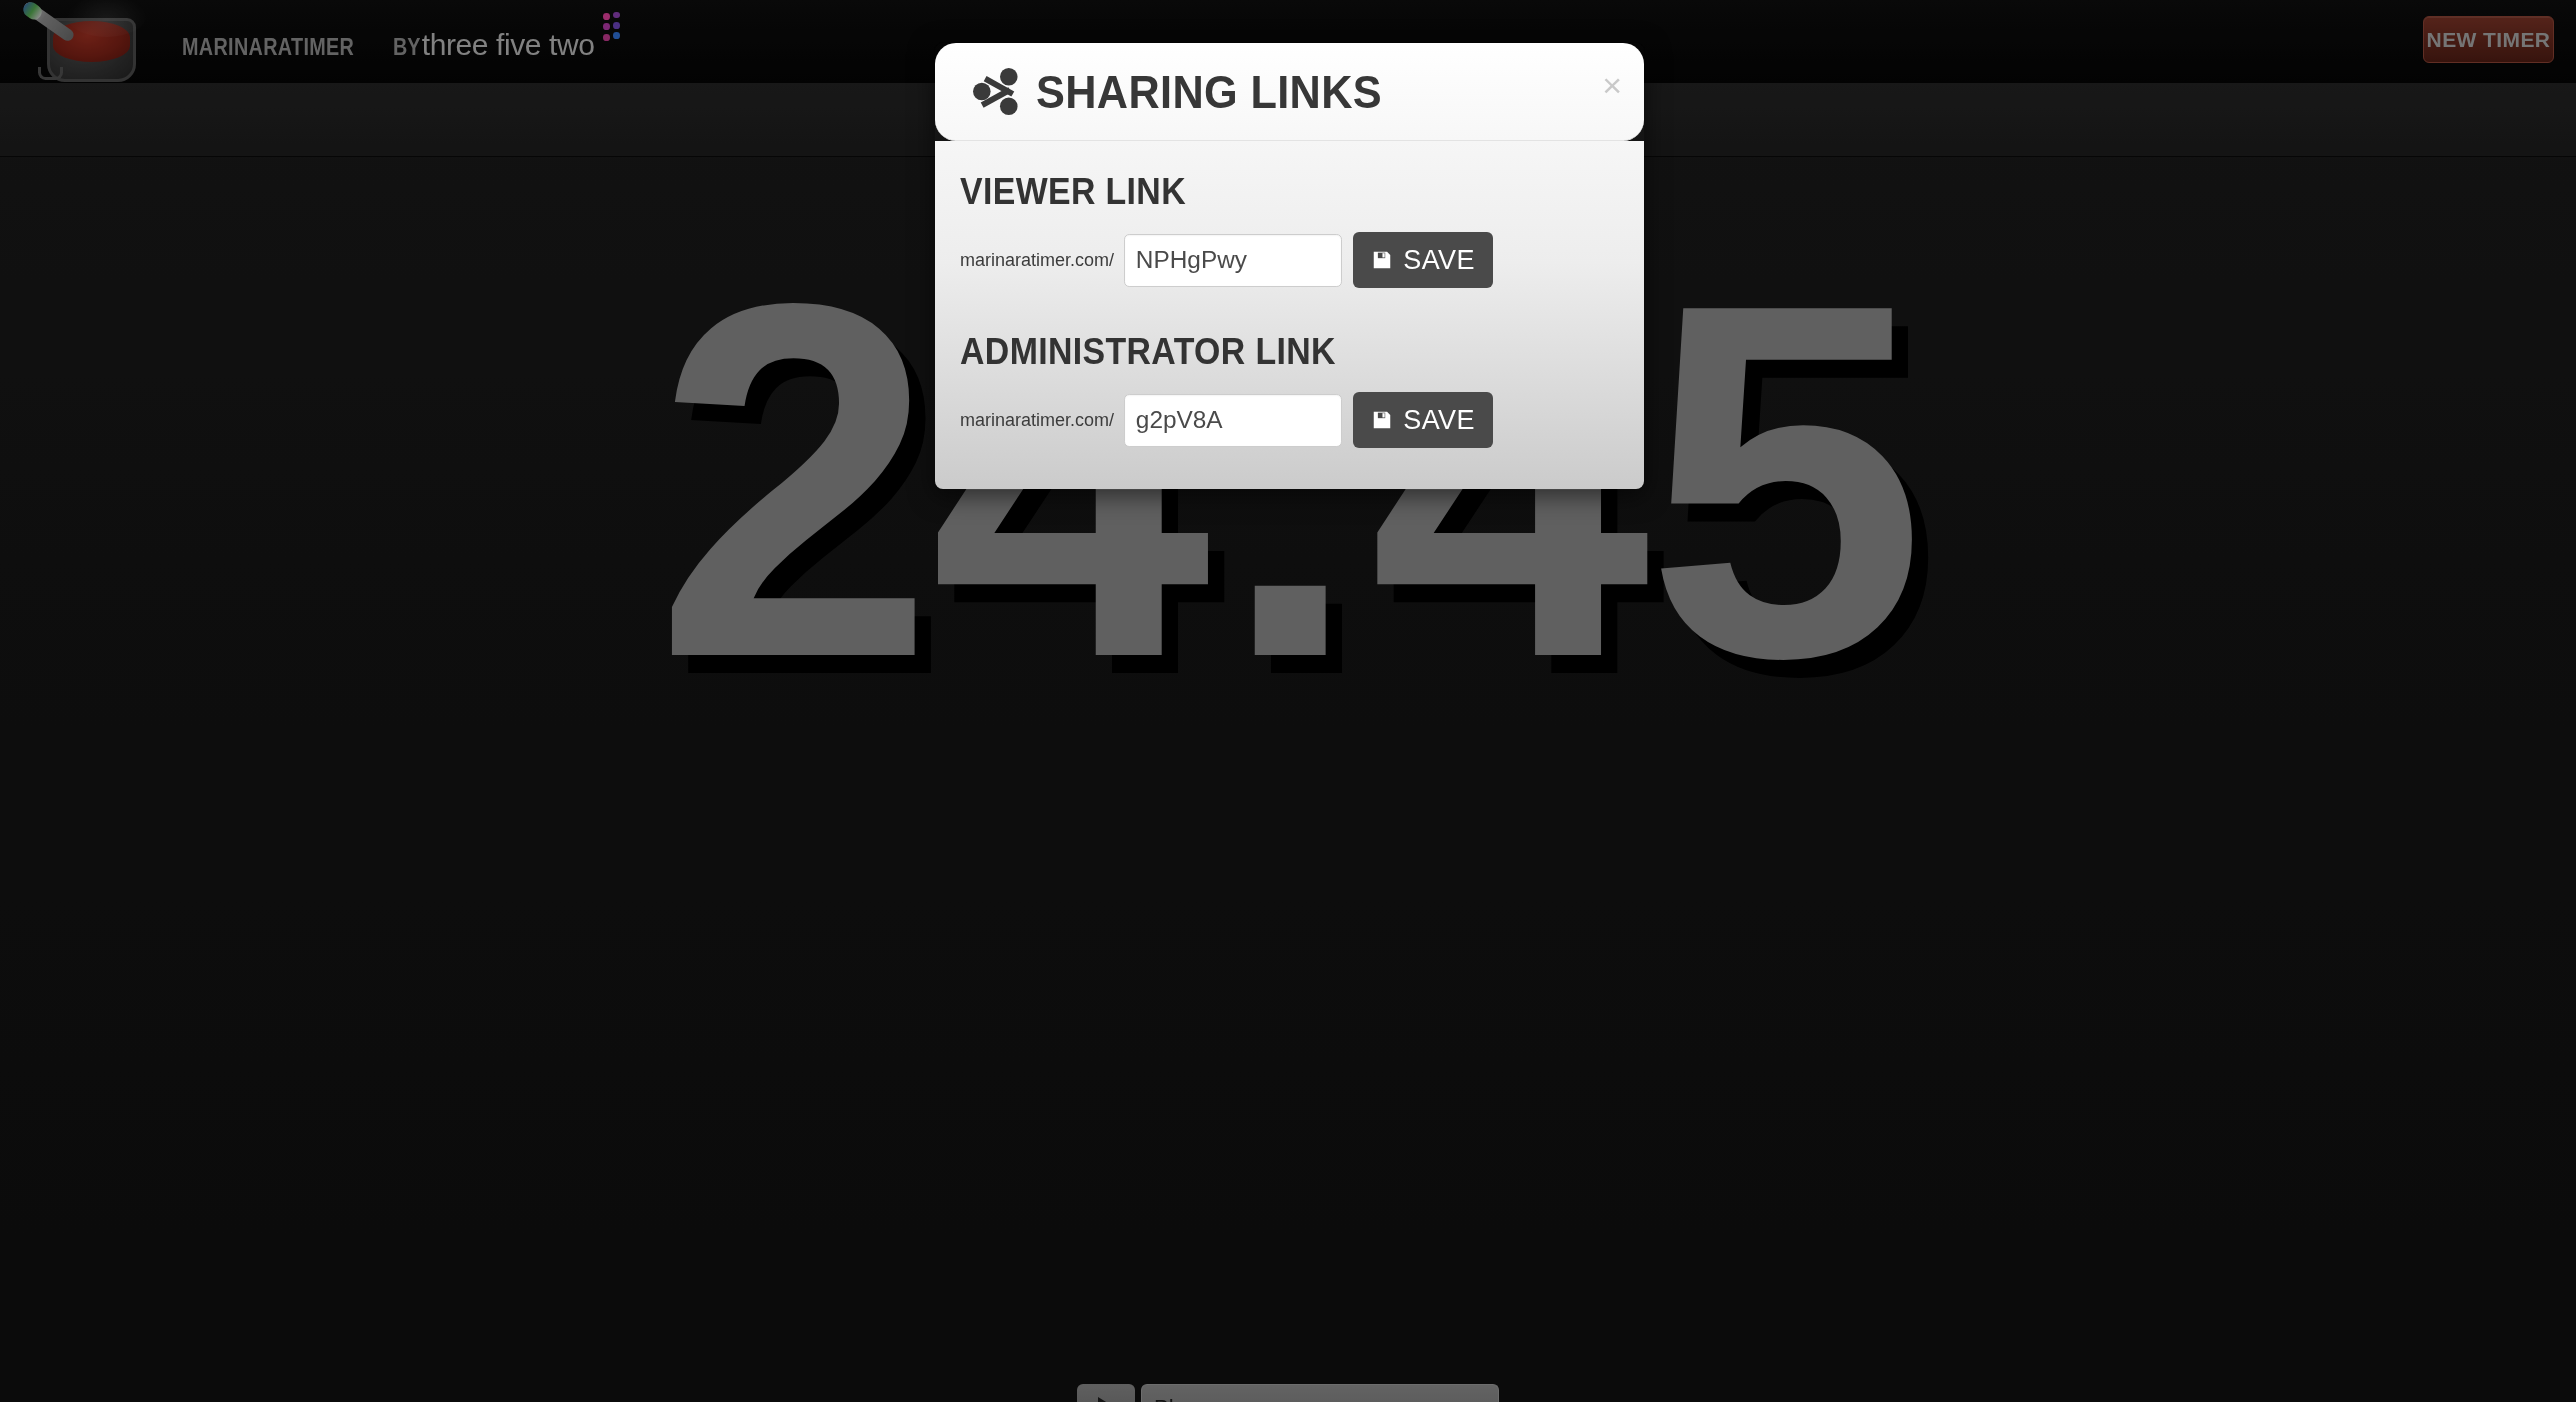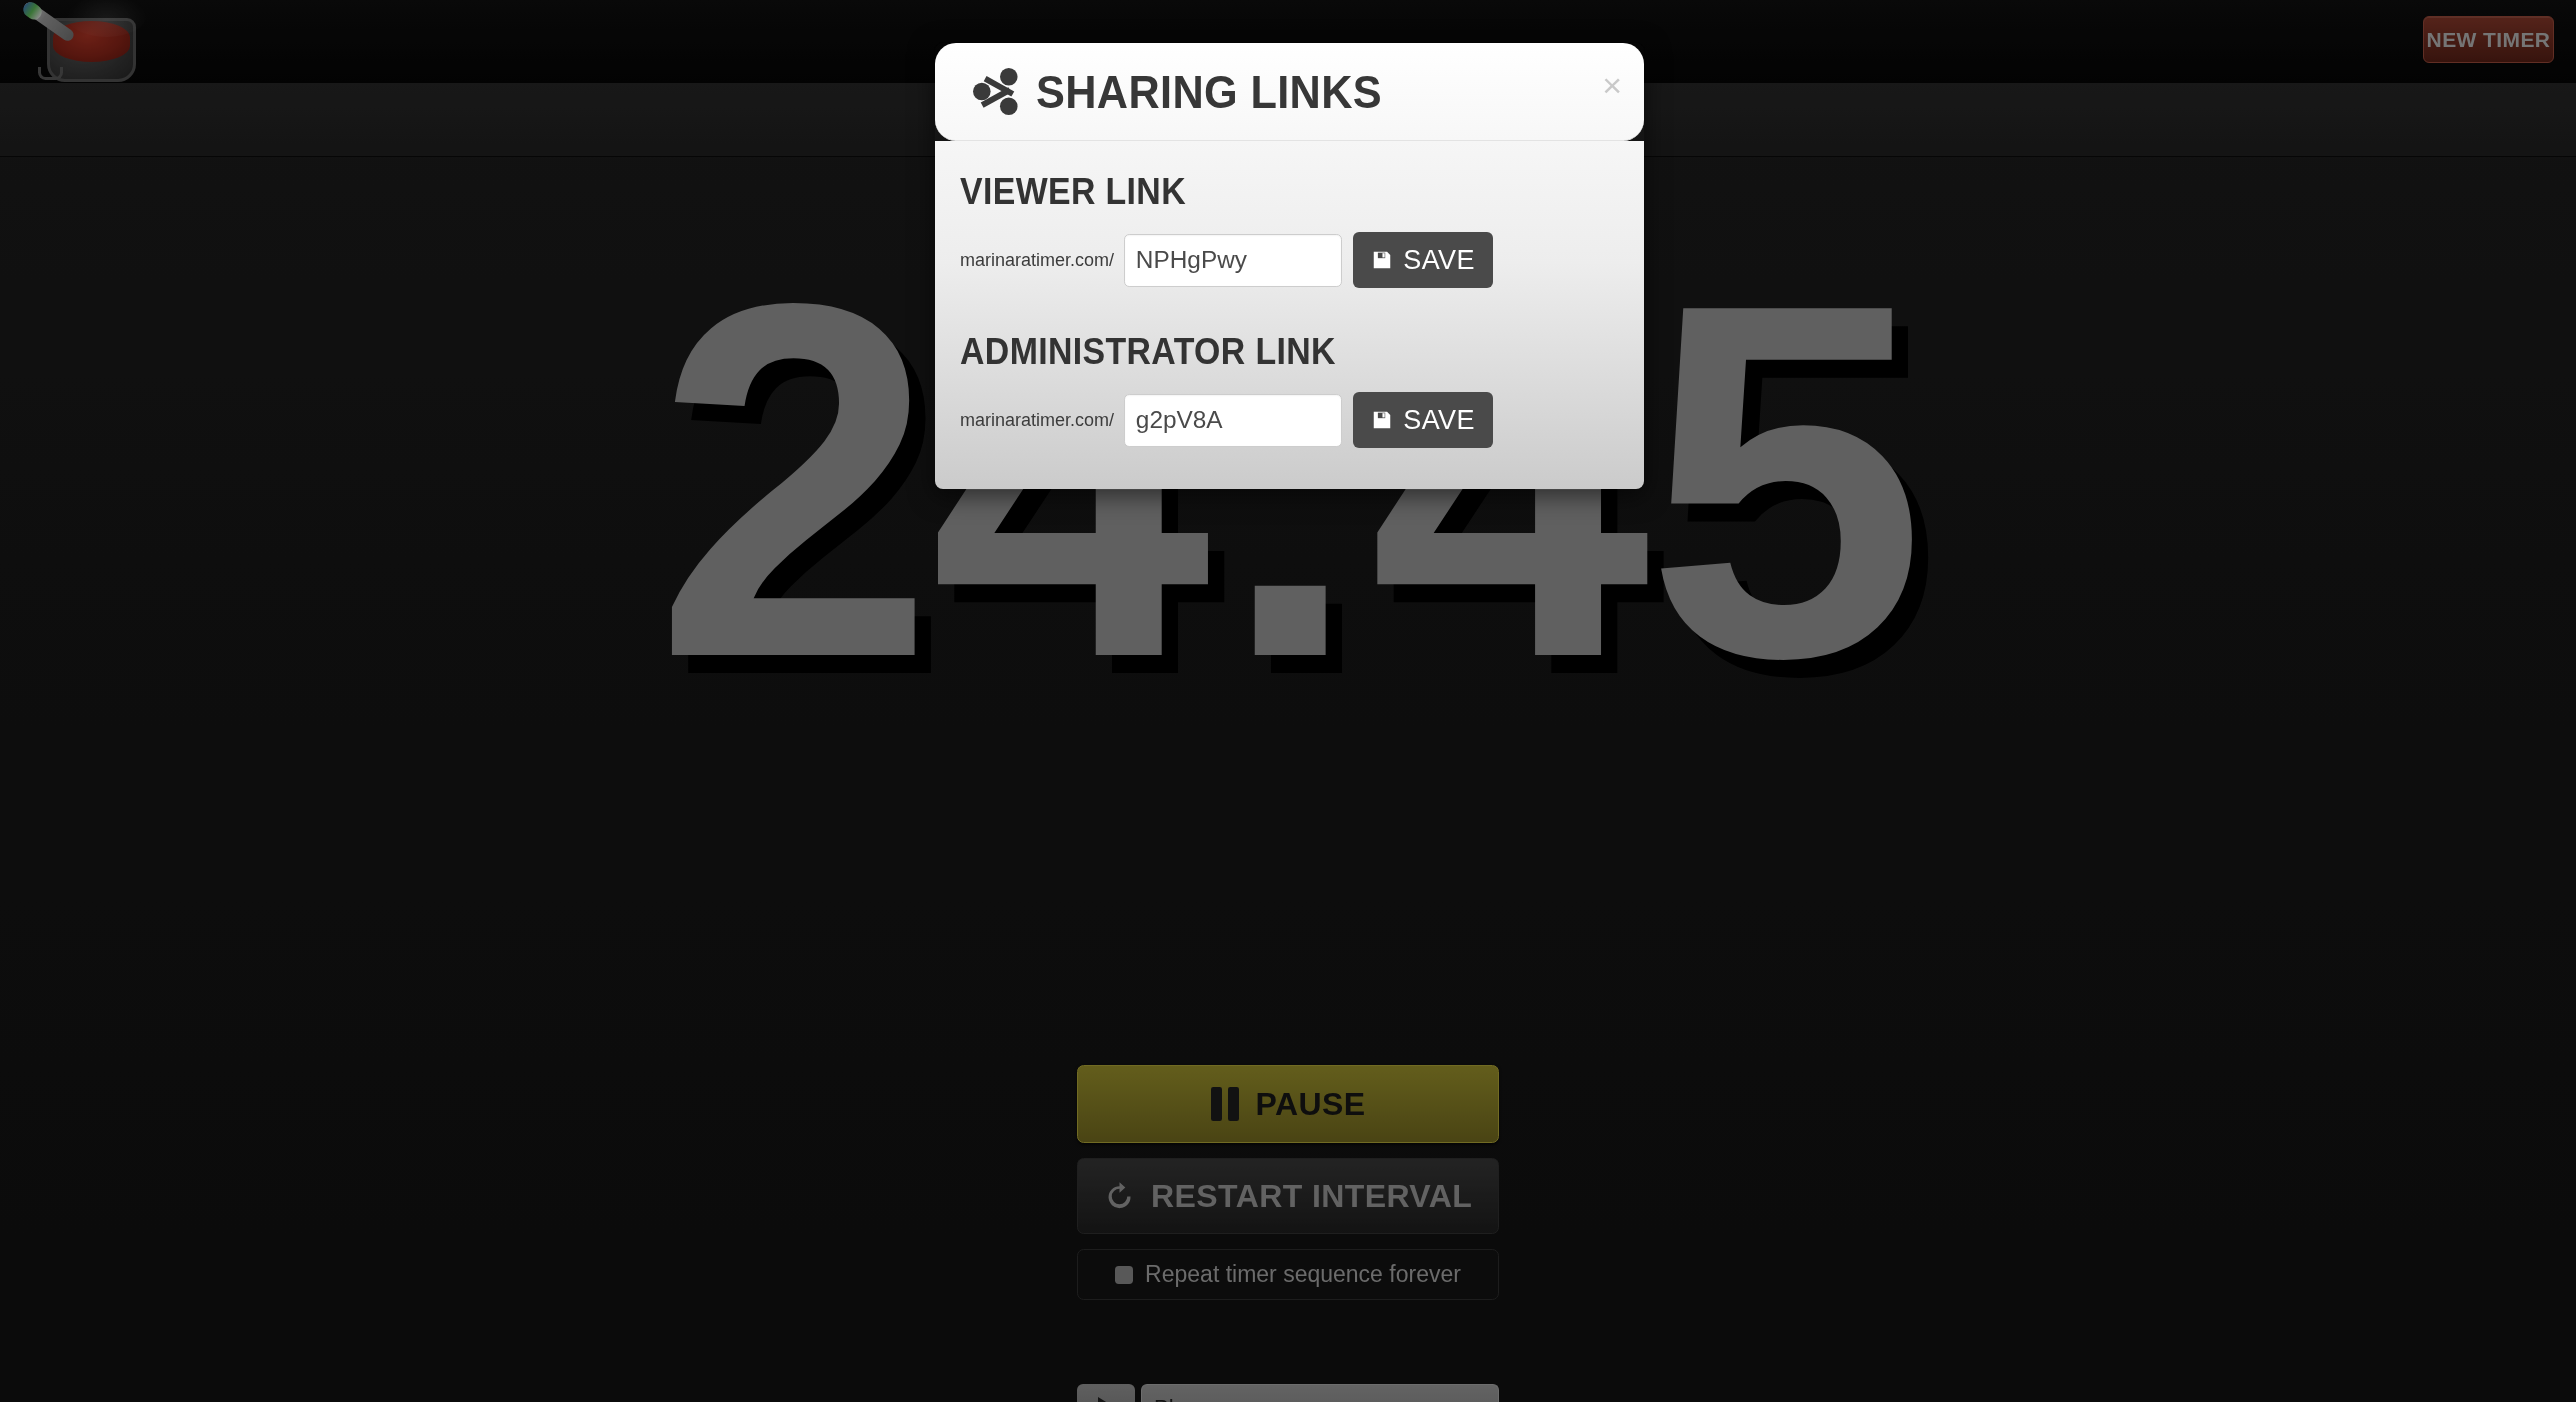--- a/index.html
+++ b/index.html
@@ -248,42 +248,20 @@
   .floppy { width: 22px; height: 22px; display:block; }
   .gap-big { height: 43px; }
 </style>
 </head>
 <body>
 
 <div id="page">
 
   <div id="timer">24:45</div>
 
-  <div id="controls">
-
-    <div class="ctrl-btn" id="pause-btn">
-      <span id="pause-icon">
-          <span></span>
-          <span></span>
-        </span>
-      <span>PAUSE</span>
-    </div>
-
-    <div class="ctrl-btn" id="restart-btn">
-      <svg id="restart-icon" viewBox="0 0 24 24">
-        <path d="M12 4V1l4.5 4L12 9V6a6 6 0 1 0 6 6h2.5A8.5 8.5 0 1 1 12 4z" fill="#8d8d8d"></path>
-      </svg>
-      <span>RESTART INTERVAL</span>
-    </div>
-
-    <div id="repeat-row">
-      <span id="repeat-box"></span>
-      <span id="repeat-label">Repeat timer sequence forever</span>
-    </div>
-  </div>
 
   <div id="bottom-widget">
     <div id="bw-left">
       <span class="play-tri"></span>
     </div>
     <div id="bw-main">
       <span>Pl</span>
       <span id="bw-caret"></span>
     </div>
   </div>
@@ -294,20 +272,33 @@
     <div id="logo-pot">
       <div class="pot-body"></div>
       <div class="pot-sauce"></div>
       <div class="pot-handle-l"></div>
       <div class="pot-steam"></div>
       <div class="pot-spoon">
           <div class="pot-spoon-tip"></div>
         </div>
     </div>
 
+    <div id="brand">
+      <span class="mk">MARINARATIMER</span>
+      <span class="by">BY</span>
+      <span class="tft">three five two</span>
+      <span id="brand-dots">
+        <i style="left:1.5px;  top:3px;  background:#e0419b"></i>
+        <i style="left:1.5px;  top:13.3px; background:#b23aa6"></i>
+        <i style="left:11px; top:1.5px;  background:#8a3fb0"></i>
+        <i style="left:11px; top:12px; background:#6a44bb"></i>
+        <i style="left:11px; top:22px; background:#2f6fd4"></i>
+        <i style="left:1.5px;  top:24px; background:#c33a8f"></i>
+      </span>
+    </div>
 
     <div id="new-timer-btn">
       <span>NEW TIMER</span>
     </div>
   </div>
 
   <div id="overlay"></div>
 
   <div id="modal">
 

